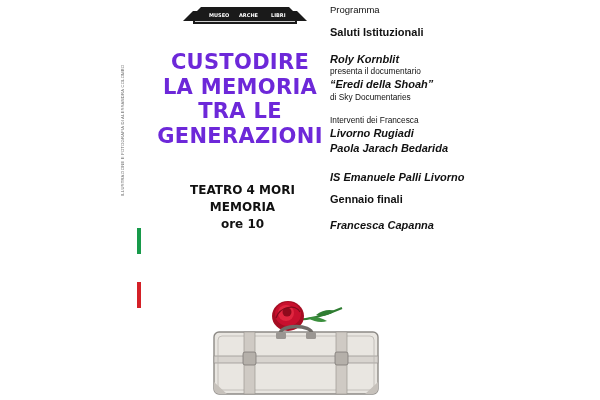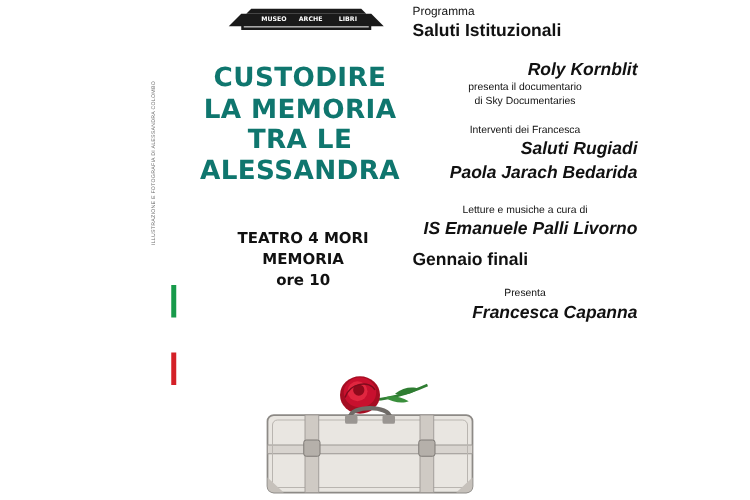--- a/index.html
+++ b/index.html
@@ -72,21 +72,21 @@
   }
   .logo svg { display: block; }
 
   
   .headline {
     position: absolute;
     left: 140px;
     top: 50px;
     width: 200px;
     text-align: center;
-    color: #0f766e;
+    color: #6d28d9;
     font-weight: bold;
     font-size: 21px;
     line-height: 1.17;
     letter-spacing: 0.3px;
     font-family: "DejaVu Sans", sans-serif;
   }
 
   
   .venue {
     position: absolute;
@@ -105,30 +105,31 @@
   .programme {
     position: absolute;
     left: 330px;
     top: 4px;
     width: 180px;
     color: #111111;
   }
   .prog-title {
     font-size: 9.5px;
     font-weight: normal;
+    margin-bottom: 10px;
   }
   .bold { font-weight: bold; }
-  .b-i { font-weight: bold; font-style: italic; text-align: right; }
+  .b-i { font-weight: bold; font-style: italic; }
 
   .ln {
-    font-size: 14px;
+    font-size: 11px;
     line-height: 1.33;
     display: block;
   }
-  .ln.small { font-size: 8.3px; text-align: center; }
+  .ln.small { font-size: 8.3px; }
   .gap-s { height: 7px; }
   .gap-m { height: 12px; }
   .gap-l { height: 15px; }
 
   
   .art {
     position: absolute;
     left: 196px;
     top: 286px;
     width: 200px;
@@ -170,53 +171,52 @@
       <g stroke="#ffffff" stroke-width="0.8">
         <line x1="20" y1="16.5" x2="120" y2="16.5"></line>
       </g>
     </svg>
   </div>
 
   <div class="headline">
     <div>CUSTODIRE</div>
     <div>LA MEMORIA</div>
     <div>TRA LE</div>
-    <div>ALESSANDRA</div>
+    <div>GENERAZIONI</div>
   </div>
 
   <div class="venue">
     <div>TEATRO 4 MORI</div>
     <div>MEMORIA</div>
     <div>ore 10</div>
   </div>
 
   <div class="programme">
     <div class="prog-title">Programma</div>
 
     <span class="ln bold">Saluti Istituzionali</span>
     <div class="gap-m"></div>
 
     <span class="ln b-i">Roly Kornblit</span>
     <span class="ln small">presenta il documentario</span>
+    <span class="ln b-i">“Eredi della Shoah”</span>
     <span class="ln small">di Sky Documentaries</span>
     <div class="gap-m"></div>
 
     <span class="ln small">Interventi dei Francesca</span>
-    <span class="ln b-i">Saluti Rugiadi</span>
+    <span class="ln b-i">Livorno Rugiadi</span>
     <span class="ln b-i">Paola Jarach Bedarida</span>
     <div class="gap-l"></div>
 
-    <span class="ln small">Letture e musiche a cura di</span>
     <span class="ln b-i">IS Emanuele Palli Livorno</span>
     <div class="gap-s"></div>
 
     <span class="ln bold">Gennaio finali</span>
     <div class="gap-m"></div>
 
-    <span class="ln small">Presenta</span>
     <span class="ln b-i">Francesca Capanna</span>
   </div>
 
   <div class="art">
     <svg width="200" height="114" viewBox="0 0 200 114">
 
       <path d="M98 34 C112 34 128 30 146 22" stroke="#2f7d32" stroke-width="2" fill="none"></path>
       <path d="M120 29 C126 24 134 23 139 25 C132 30 125 31 120 29 Z" fill="#2f7d32"></path>
       <path d="M112 32 C118 36 126 37 131 35 C124 31 117 30 112 32 Z" fill="#3a8f3c"></path>
 

